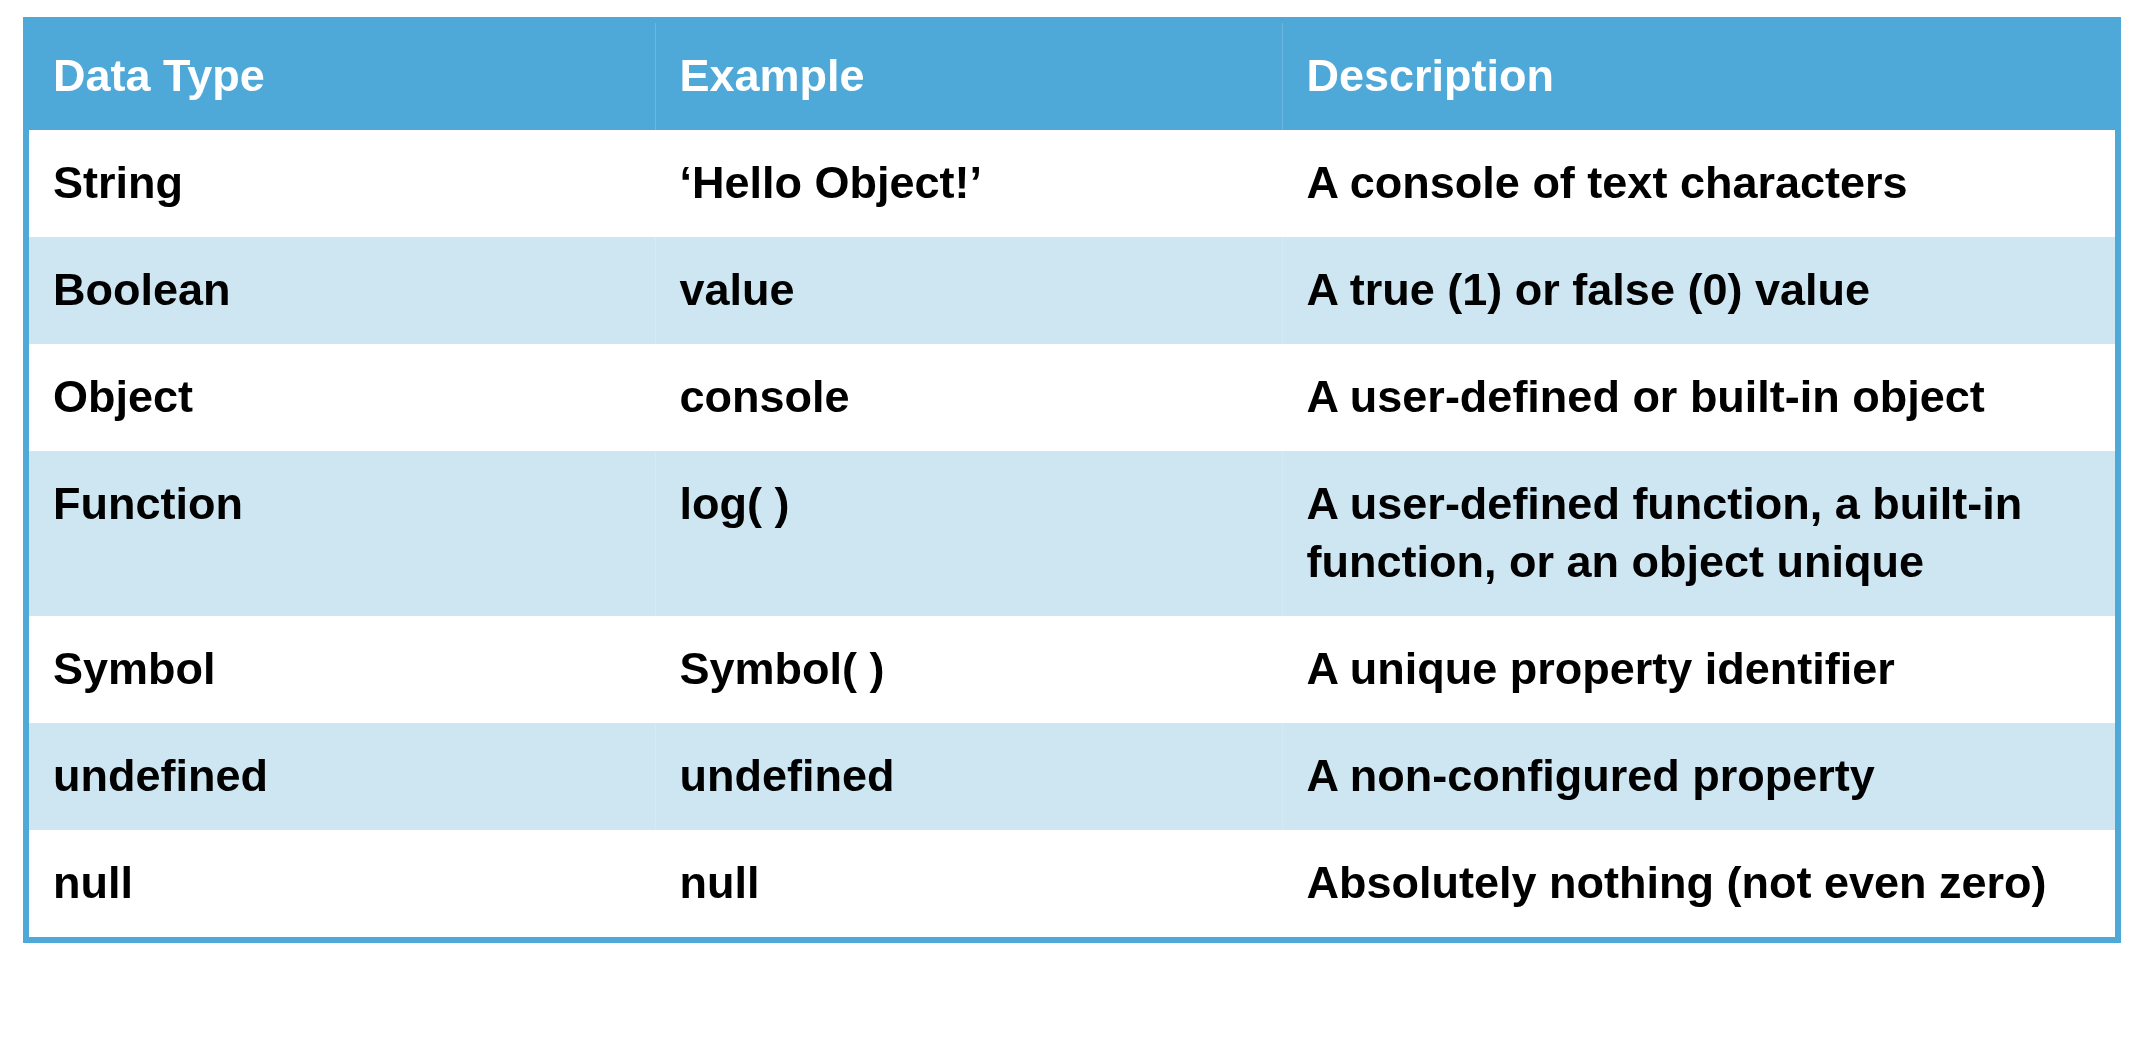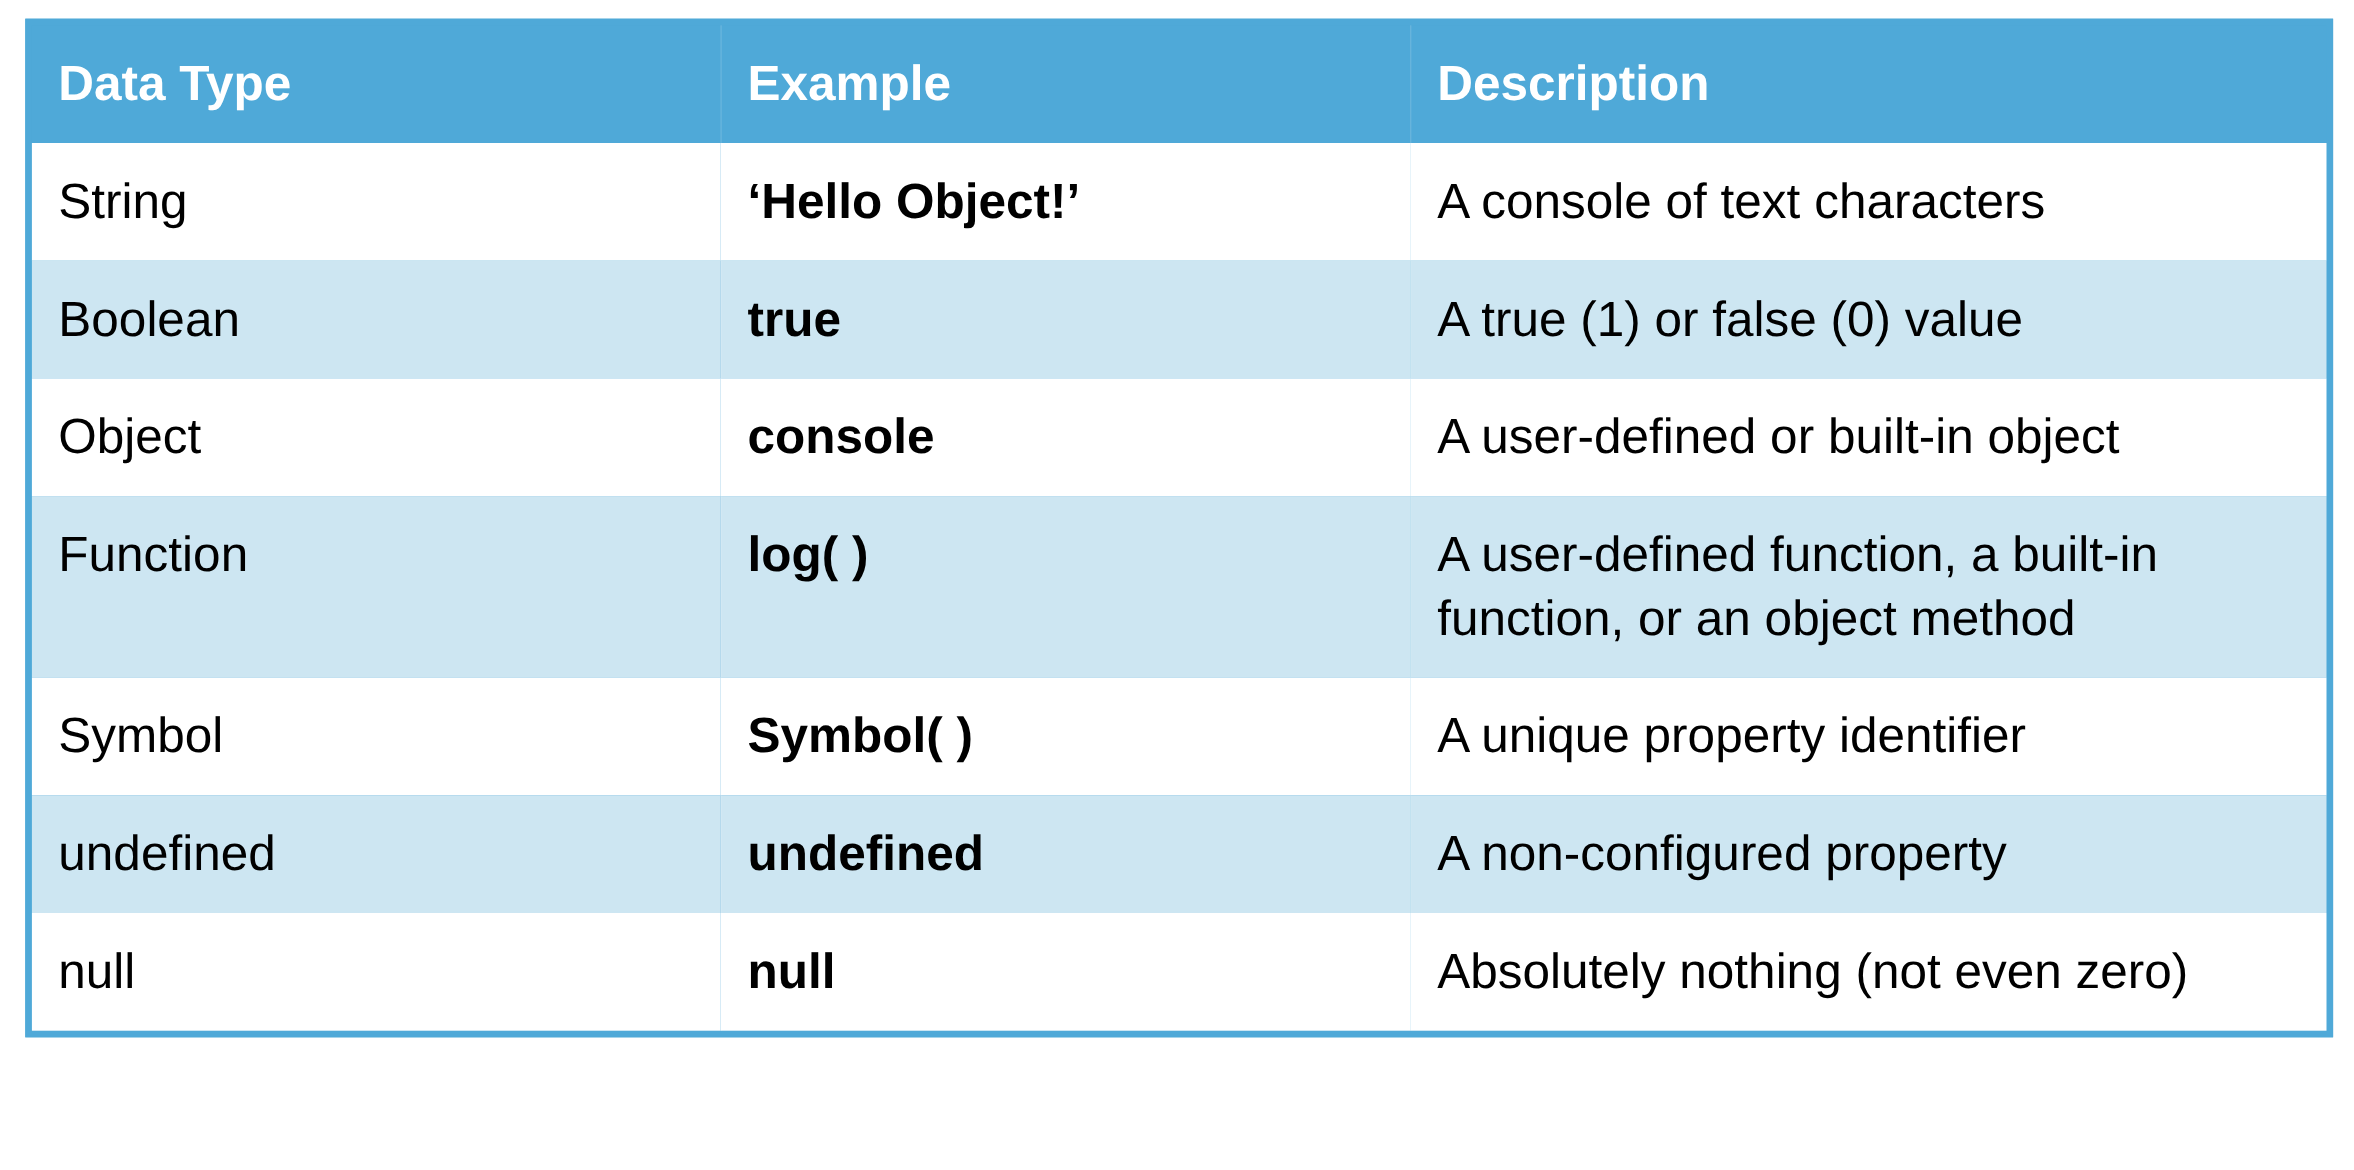--- a/index.html
+++ b/index.html
@@ -45,20 +45,21 @@
       font-weight: bold;
       height: 107px;
       padding-top: 24px;
       box-sizing: border-box;
     }
     tbody td {
       height: 107px;
       padding-top: 24px;
       padding-bottom: 25px;
       box-sizing: border-box;
+      font-weight: bold;
     }
     tbody tr:nth-child(odd) td { background: #ffffff; }
     tbody tr:nth-child(even) td { background: #CDE6F2; }
     tbody tr.tall td { height: 164px; }
     td.example { font-weight: bold; }
   </style>
 </head>
 <body>
 
 <div class="table-wrap">
@@ -76,32 +77,32 @@
       </tr>
     </thead>
     <tbody>
       <tr>
         <td>String</td>
         <td class="example">‘Hello Object!’</td>
         <td>A console of text characters</td>
       </tr>
       <tr>
         <td>Boolean</td>
-        <td class="example">true</td>
+        <td class="example">value</td>
         <td>A true (1) or false (0) value</td>
       </tr>
       <tr>
         <td>Object</td>
         <td class="example">console</td>
         <td>A user-defined or built-in object</td>
       </tr>
       <tr class="tall">
         <td>Function</td>
         <td class="example">log( )</td>
-        <td>A user-defined function, a built-in function, or an object method</td>
+        <td>A user-defined function, a built-in function, or an object unique</td>
       </tr>
       <tr>
         <td>Symbol</td>
         <td class="example">Symbol( )</td>
         <td>A unique property identifier</td>
       </tr>
       <tr>
         <td>undefined</td>
         <td class="example">undefined</td>
         <td>A non-configured property</td>

